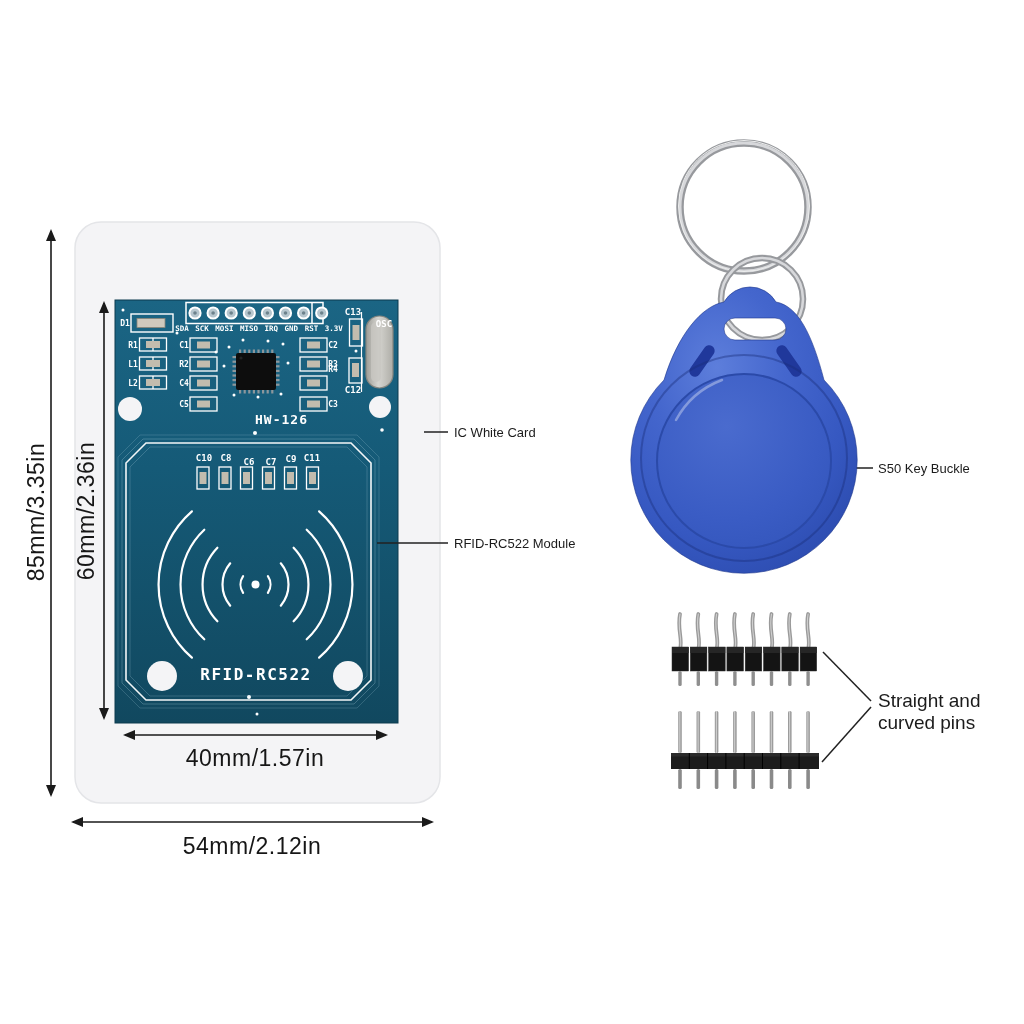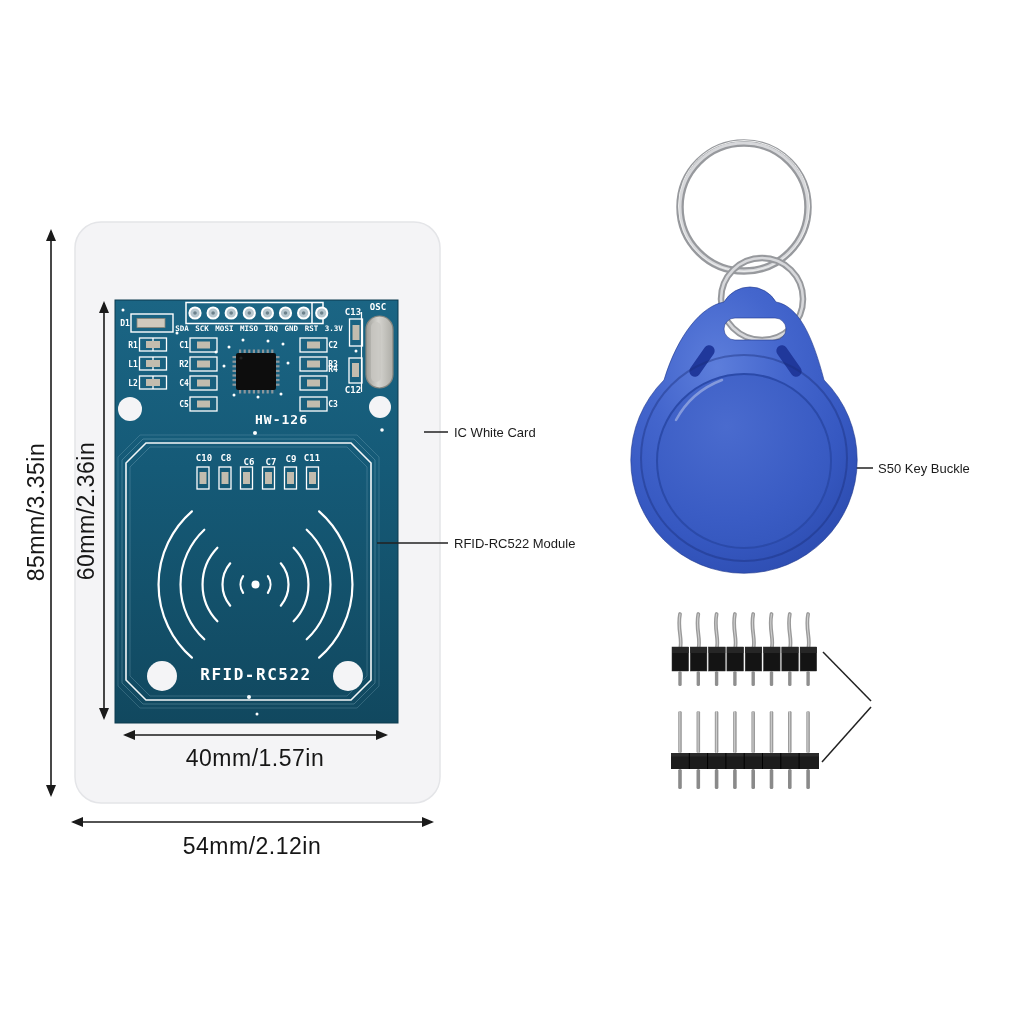--- a/index.html
+++ b/index.html
@@ -333,20 +333,21 @@
 </svg>
 
 <div class="txt dim r90" style="left:36px;top:512px;">85mm/3.35in</div>
 <div class="txt dim r90" style="left:86px;top:511px;">60mm/2.36in</div>
 <div class="txt dim" style="left:255px;top:758px;">40mm/1.57in</div>
 <div class="txt dim" style="left:252px;top:846px;">54mm/2.12in</div>
 
 <div class="lbl lbl-left" style="left:454px;top:432px;">IC White Card</div>
 <div class="lbl lbl-left" style="left:454px;top:543px;">RFID-RC522 Module</div>
 <div class="lbl lbl-left" style="left:878px;top:468px;">S50 Key Buckle</div>
+<div class="wrap2" style="left:878px;top:690px;">Straight and curved pins</div>
 
 <div class="silk pinrow r180" style="left:259px;top:328px;">SDA SCK MOSI MISO IRQ GND RST 3.3V</div>
 <div class="silk s13" style="left:262px;top:419px;">HW-126</div>
 <div class="silk s23" style="left:256px;top:674px;">RFID-RC522</div>
 
 <div class="silk s8 r90" style="left:125px;top:323px;">D1</div>
 <div class="silk s8 r90" style="left:133px;top:345px;">R1</div>
 <div class="silk s8 r90" style="left:133px;top:364px;">L1</div>
 <div class="silk s8 r90" style="left:133px;top:383px;">L2</div>
 
@@ -354,21 +355,21 @@
 <div class="silk s8 r180" style="left:184px;top:364px;">R2</div>
 <div class="silk s8 r180" style="left:184px;top:383px;">C4</div>
 <div class="silk s8 r180" style="left:184px;top:404px;">C5</div>
 
 <div class="silk s8 r180" style="left:333px;top:345px;">C2</div>
 <div class="silk s8 r180" style="left:333px;top:364px;">R3</div>
 <div class="silk s8 r180" style="left:333px;top:369px;">R4</div>
 <div class="silk s8 r180" style="left:333px;top:404px;">C3</div>
 
 <div class="silk s9" style="left:353px;top:312px;">C13</div>
-<div class="silk s9" style="left:378px;top:307px;">OSC</div>
+<div class="silk s9" style="left:378px;top:324px;padding-left:12px;">OSC</div>
 <div class="silk s9" style="left:353px;top:390px;">C12</div>
 
 <div class="silk s9" style="left:204px;top:458px;">C10</div>
 <div class="silk s9" style="left:226px;top:458px;">C8</div>
 <div class="silk s9" style="left:249px;top:462px;">C6</div>
 <div class="silk s9" style="left:271px;top:462px;text-align:center;">C7</div>
 <div class="silk s9" style="left:291px;top:459px;">C9</div>
 <div class="silk s9" style="left:312px;top:458px;">C11</div>
 
 </div>

